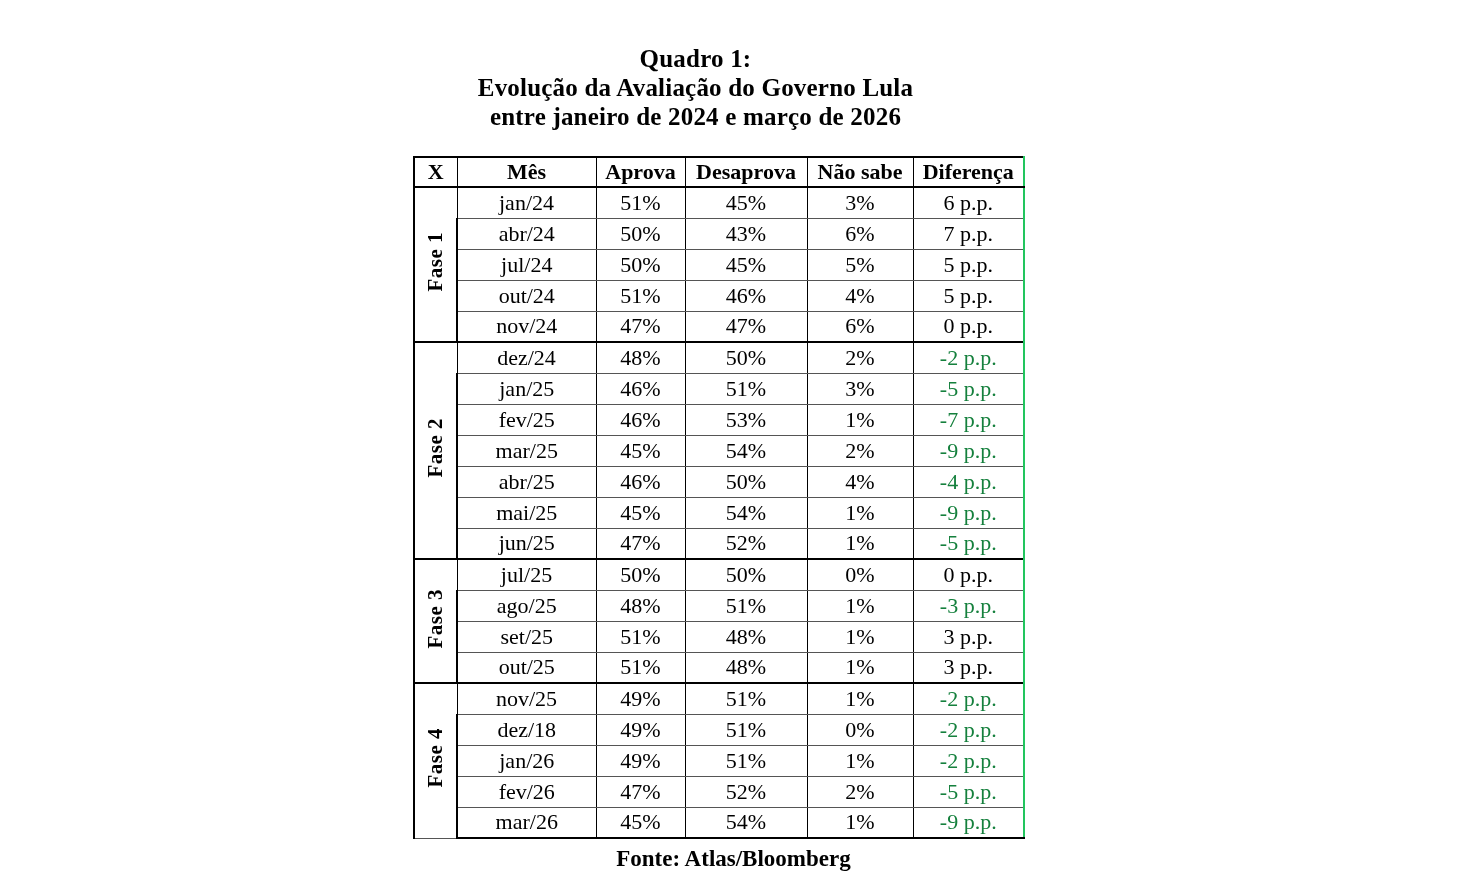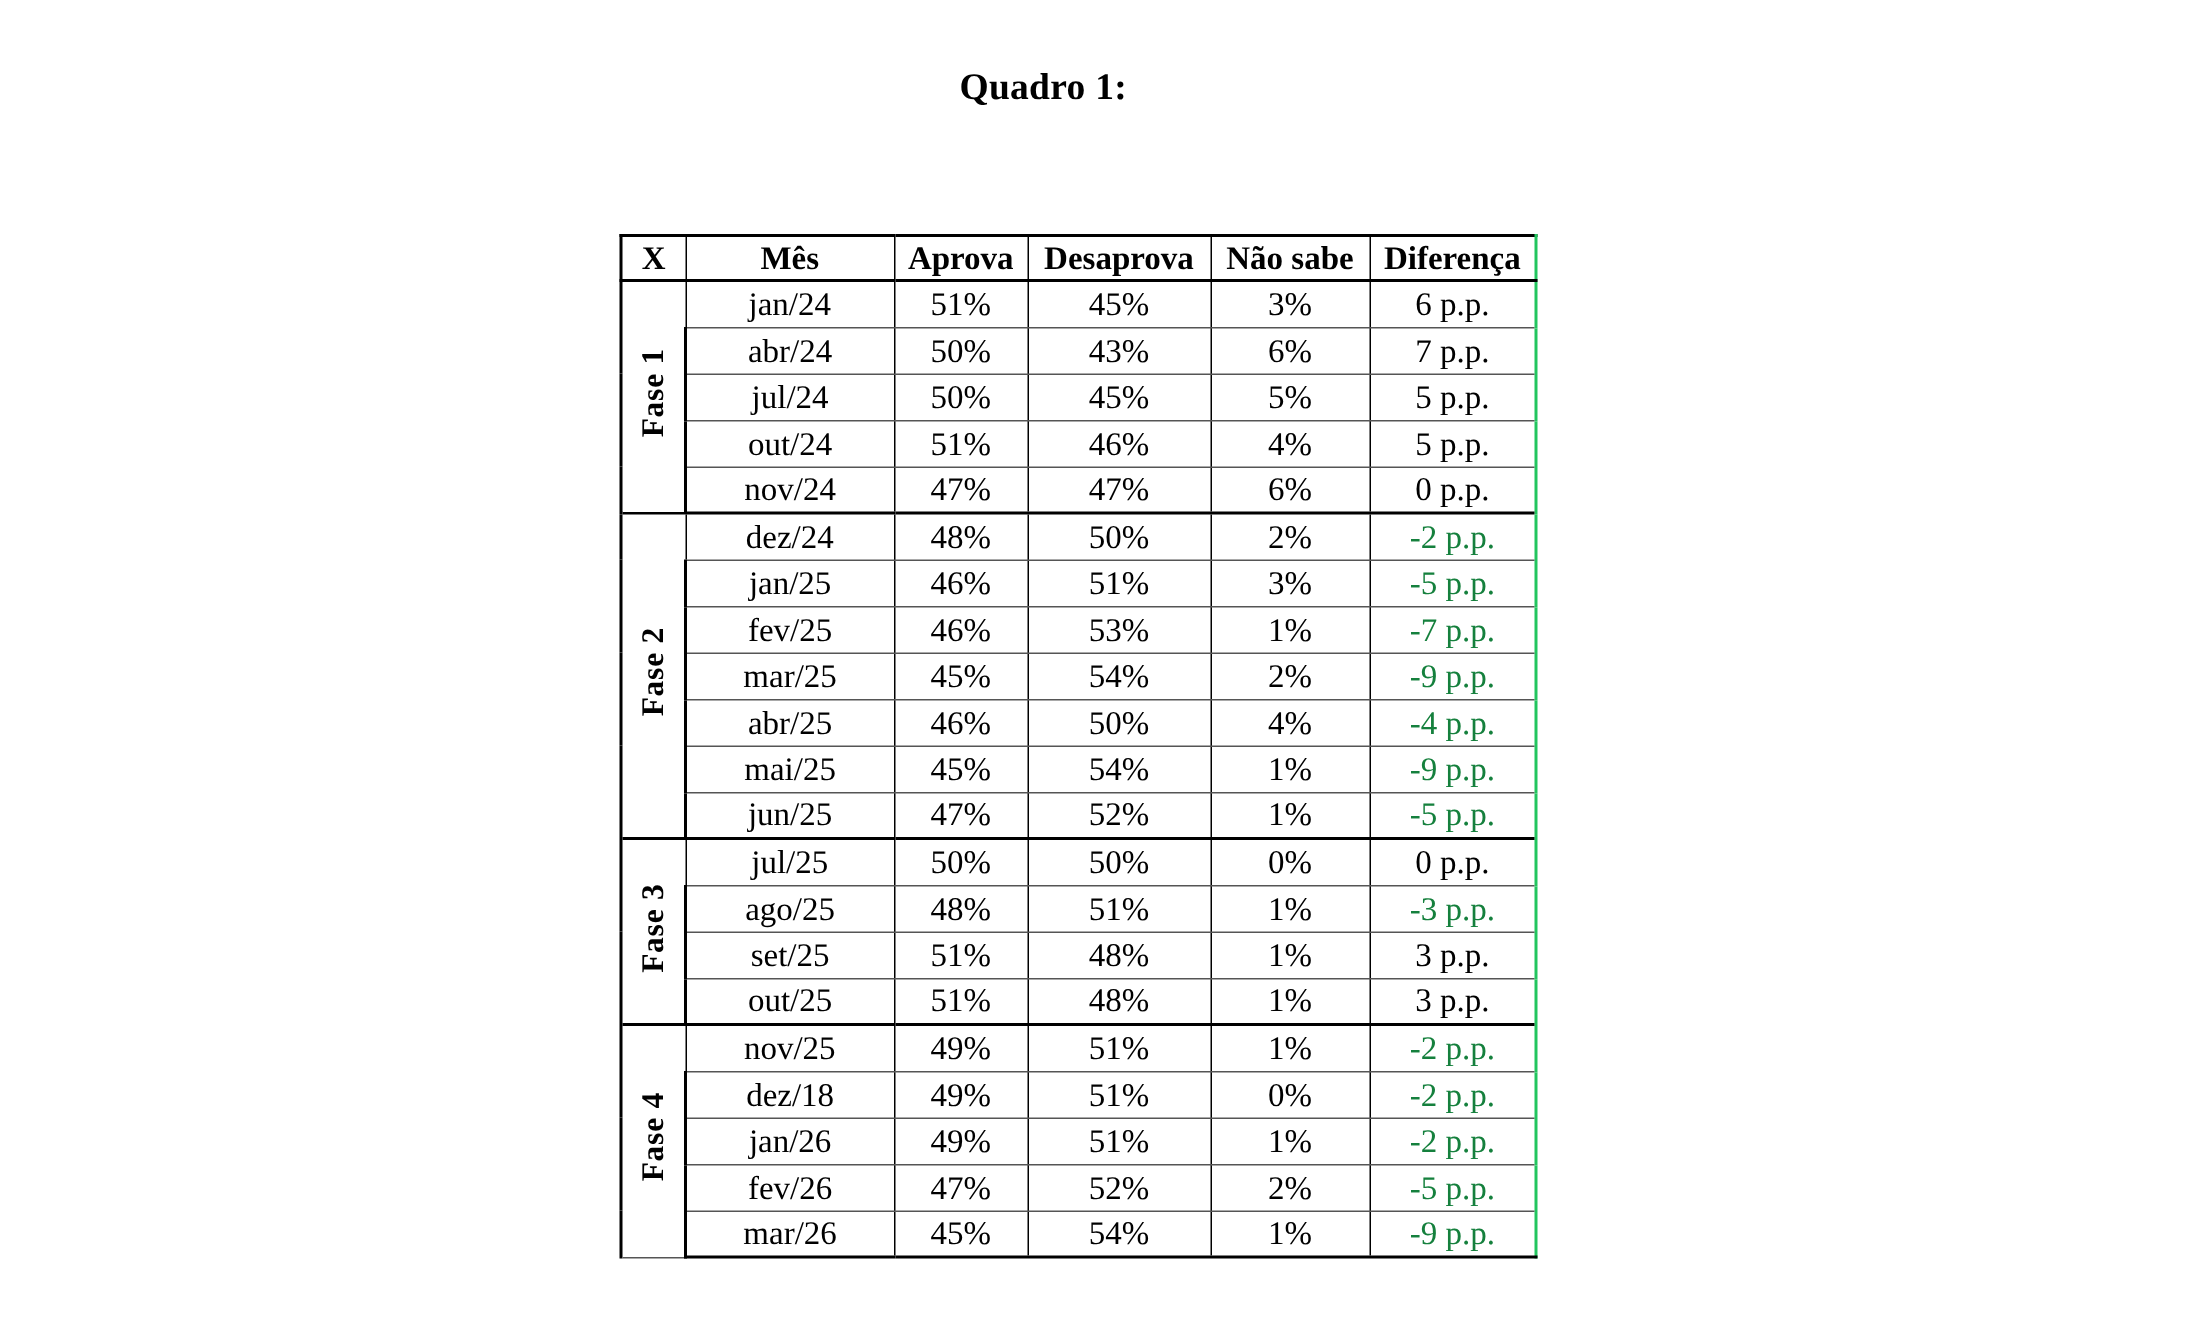--- a/index.html
+++ b/index.html
@@ -138,20 +138,22 @@
     white-space: nowrap;
   }
 </style>
 </head>
 <body>
 
 <div class="page">
 
   <div class="title-block">
     <div class="title-line">Quadro 1:</div>
+    <div class="title-line">Evolução da Avaliação do Governo Lula</div>
+    <div class="title-line">entre janeiro de 2024 e março de 2026</div>
   </div>
 
   <div class="table-wrap">
     <table class="quadro">
       <colgroup>
         <col class="c-x">
           <col class="c-mes">
           <col class="c-apr">
         <col class="c-des">
           <col class="c-ns">
@@ -316,14 +318,15 @@
             <td class="mes-cell">mar/26</td>
             <td>45%</td>
             <td>54%</td>
             <td>1%</td>
             <td class="neg">-9 p.p.</td>
           </tr>
         </tbody>
     </table>
   </div>
 
+  <div class="source-note">Fonte: Atlas/Bloomberg</div>
 
 </div>
 
 </body></html>

